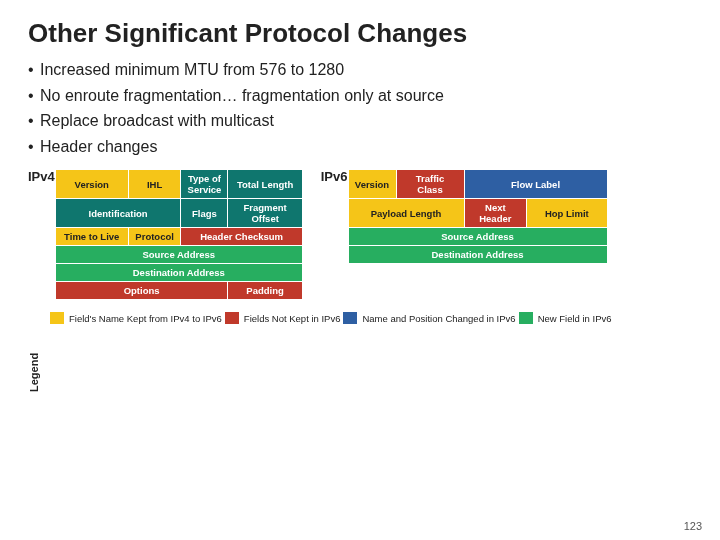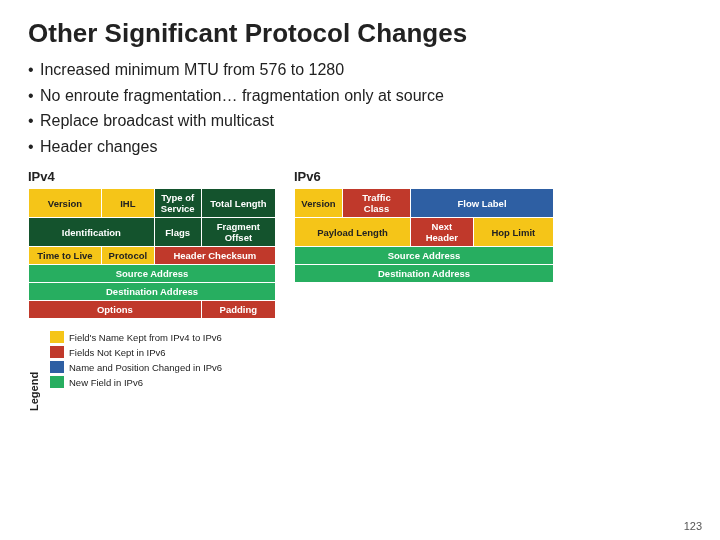--- a/index.html
+++ b/index.html
@@ -41,21 +41,21 @@
     }
     .diagrams-row {
       display: flex;
       flex-direction: row;
       gap: 18px;
       align-items: flex-start;
       margin-bottom: 8px;
     }
     .diagram-section {
       display: flex;
-      flex-direction: column;
+      flex-direction: row;
       align-items: flex-start;
     }
     .diagram-label {
       font-size: 13px;
       font-weight: 700;
       color: #222;
       margin-bottom: 4px;
     }
     
     .ipv4-table {
@@ -65,21 +65,21 @@
       font-weight: 600;
       width: 248px;
     }
     .ipv4-table td {
       border: 1.5px solid #fff;
       text-align: center;
       padding: 3px 2px;
       white-space: nowrap;
     }
     .cell-yellow { background: #f5c518; color: #222; }
-    .cell-blue { background: #14532d; margin-left: 48px; }
+    .cell-blue { background: #0f766e; margin-left: 48px; }
     .cell-red { background: #c0392b; }
     .cell-green { background: #27ae60; }
 
     
     .ipv6-table {
       border-collapse: collapse;
       font-size: 9.5px;
       color: #fff;
       font-weight: 600;
       width: 260px;
@@ -112,21 +112,21 @@
       color: #222;
       margin-right: 4px;
       writing-mode: vertical-rl;
       transform: rotate(180deg);
       height: 80px;
       display: flex;
       align-items: center;
     }
     .legend-items {
       display: flex;
-      flex-direction: column;
+      flex-direction: row;
       gap: 3px;
     }
     .legend-item {
       display: flex;
       flex-direction: row;
       align-items: center;
       gap: 5px;
       font-size: 9.5px;
       color: #222;
     }

